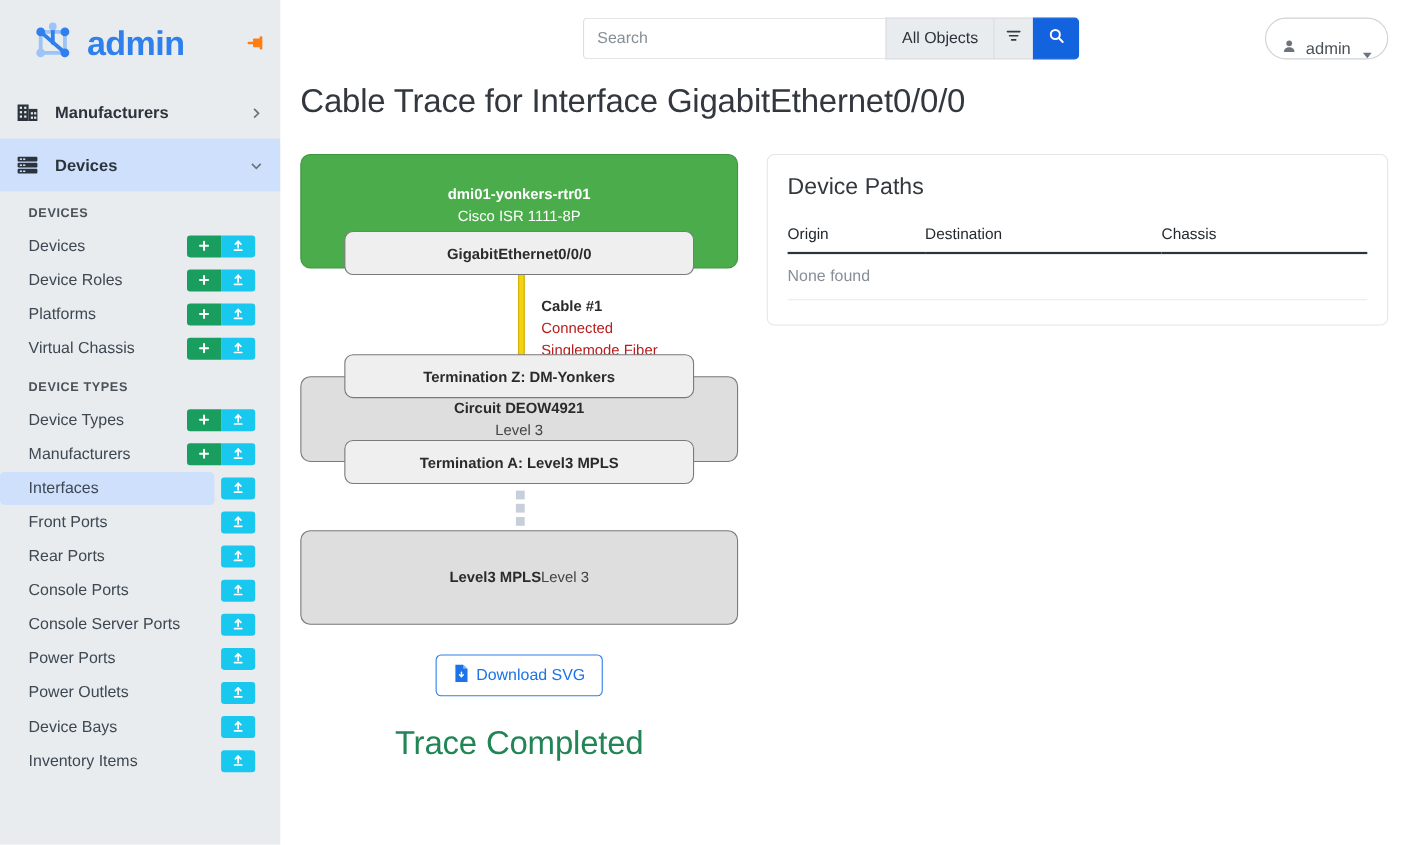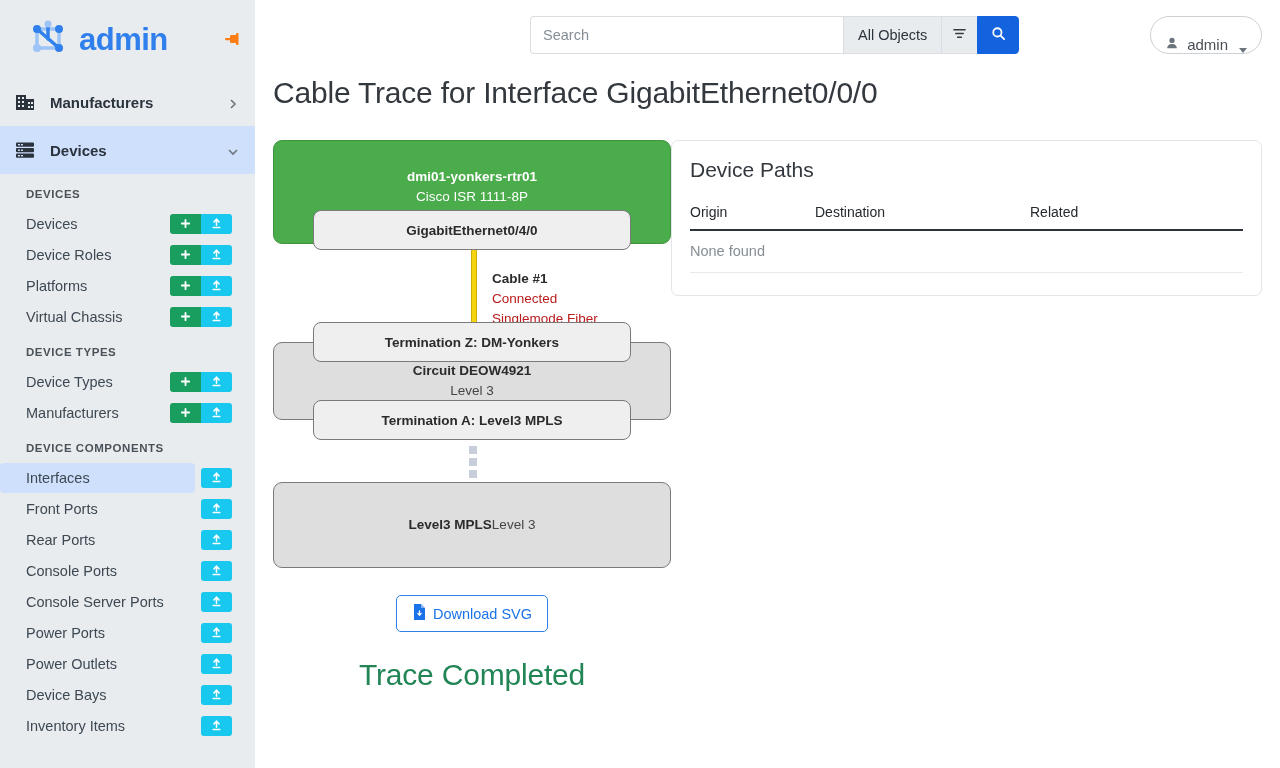--- a/index.html
+++ b/index.html
@@ -68,21 +68,21 @@
 
   .topbar {
     height: 70px; display: flex; align-items: center;
     padding: 0 18px 0 0;
   }
   .search-wrap {
     display: flex; align-items: stretch; height: 38px;
     margin: 0 auto 0 275px;
   }
   .search-input {
-    width: 313px; height: 38px; border: 1px solid #dadde1;
+    width: 275px; height: 38px; border: 1px solid #dadde1;
     border-right: none; border-radius: 4px 0 0 4px;
     padding: 0 12px; font-size: 14.5px; color: #333;
     font-family: "Liberation Sans", sans-serif; outline: none;
     background: #fff;
   }
   .search-input::placeholder { color: #868e96; }
   .obj-select {
     display: flex; align-items: center; padding: 0 14px;
     background: #e9ecef; border: 1px solid #dadde1; border-right: none;
     font-size: 14.5px; color: #2b333c; cursor: pointer;
@@ -108,21 +108,21 @@
     width: 0; height: 0; border-left: 4.5px solid transparent;
     border-right: 4.5px solid transparent; border-top: 5.5px solid #6c757d;
     margin-left: 3px;
   }
 
   .page-title {
     font-size: 30px; font-weight: 400; color: #32383e;
     padding: 6px 0 0 18px; letter-spacing: -0.2px;
   }
 
-  .content { display: flex; padding: 30px 18px 0 18px; }
+  .content { display: flex; padding: 30px 18px 0 18px; gap: 26px; }
   .trace-col { width: 398px; flex: 0 0 398px; position: relative; }
   .paths-col { flex: 1 1 auto; }
 
   
   .node {
     border: 1px solid #7a7a7a; border-radius: 9px;
     text-align: center; position: relative;
   }
   .node-device {
     background: #4bac4c; border-color: #3f9440; color: #fff;
@@ -374,21 +374,20 @@
           </div>
           <div class="mini-btn mini-up">
             <svg viewBox="0 0 12 12" fill="none" stroke="currentColor" stroke-width="1.7" stroke-linecap="round" stroke-linejoin="round">
               <path d="M6 1.5 V8"></path>
               <path d="M3.3 4.2 L6 1.5 L8.7 4.2"></path>
               <path d="M2.4 10.3 H9.6"></path>
             </svg>
           </div>
         </div>
       </div>
-      <div class="grp-label">DEVICE COMPONENTS</div>
       <div class="sb-row">
         <div class="sb-link active">Interfaces</div>
         <div class="sb-btns">
           <div class="mini-btn mini-up solo">
             <svg viewBox="0 0 12 12" fill="none" stroke="currentColor" stroke-width="1.7" stroke-linecap="round" stroke-linejoin="round">
               <path d="M6 1.5 V8"></path>
               <path d="M3.3 4.2 L6 1.5 L8.7 4.2"></path>
               <path d="M2.4 10.3 H9.6"></path>
             </svg>
           </div>
@@ -535,21 +534,21 @@
   <div class="content">
 
     <div class="trace-col">
 
       <div class="node node-device">
         <div class="n-title">dmi01-yonkers-rtr01</div>
         <div class="n-sub">Cisco ISR 1111-8P</div>
         <div class="n-sub">DM-Yonkers / Comms closet</div>
       </div>
 
-      <div class="term-box overlap-up">GigabitEthernet0/4/0</div>
+      <div class="term-box overlap-up">GigabitEthernet0/0/0</div>
 
       <div class="cable-seg">
         <div class="cable-line"></div>
         <div class="cable-info">
           <div class="ci-t">Cable #1</div>
           <div class="ci-s">Connected</div>
           <div class="ci-s">Singlemode Fiber</div>
         </div>
       </div>
 
@@ -590,21 +589,21 @@
     </div>
 
     <div class="paths-col">
       <div class="card">
         <div class="card-title">Device Paths</div>
         <table>
           <thead>
             <tr>
               <th style="width:125px">Origin</th>
               <th style="width:215px">Destination</th>
-              <th>Related</th>
+              <th>Chassis</th>
             </tr>
           </thead>
           <tbody>
             <tr>
               <td colspan="3">None found</td>
             </tr>
           </tbody>
         </table>
       </div>
     </div>

